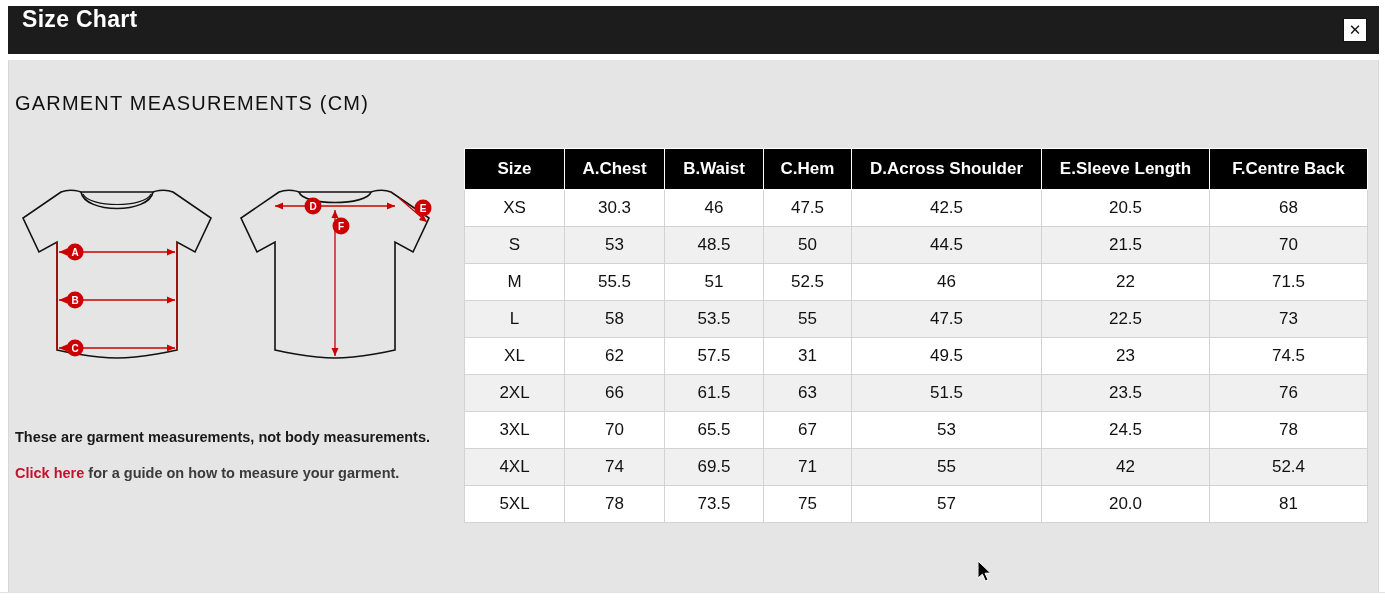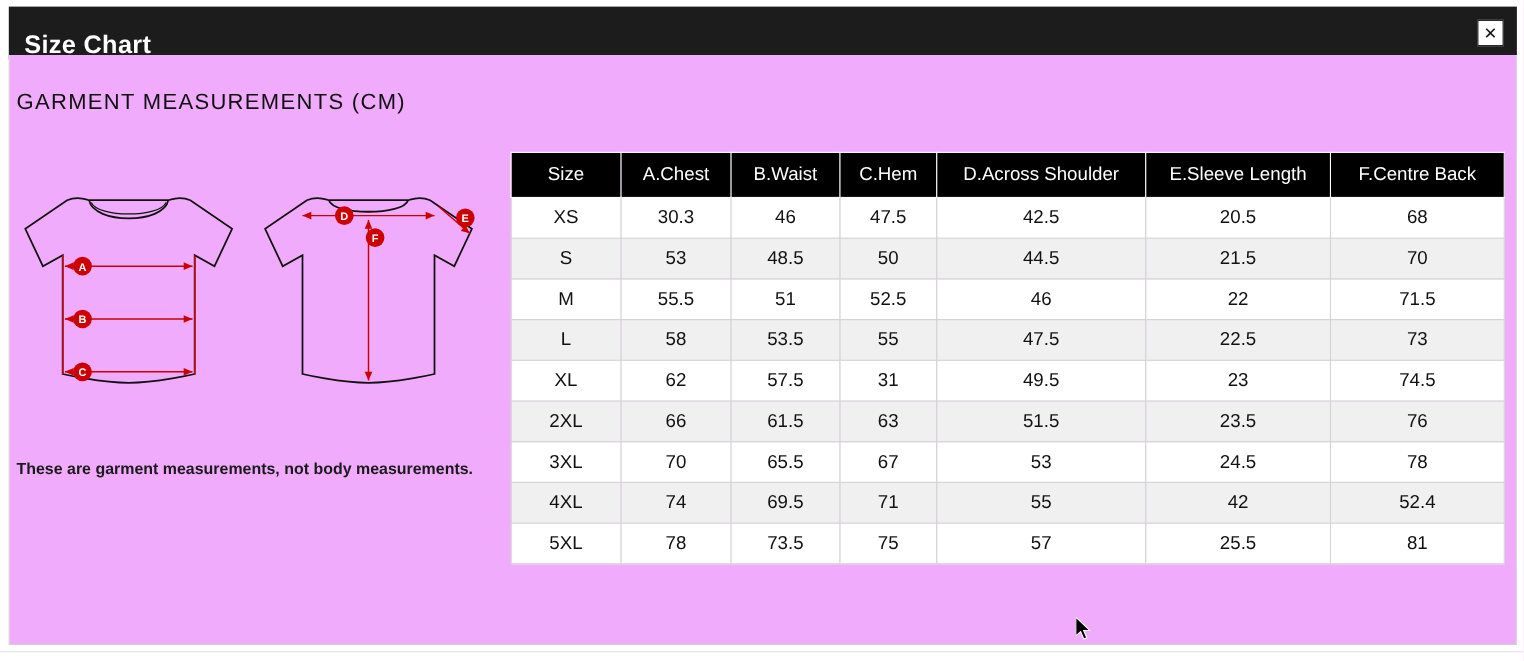--- a/index.html
+++ b/index.html
@@ -17,21 +17,21 @@
     background: #ffffff;
   }
 
   
   .modal-header {
     position: absolute;
     left: 8px; top: 6px;
     width: 1371px; height: 48px;
     background: #1c1c1c;
     display: flex;
-    align-items: flex-end;
+    align-items: flex-start;
     padding: 0 14px;
   }
   .modal-title {
     color: #ffffff;
     font-size: 23px;
     font-weight: bold;
     letter-spacing: 0.3px;
   }
   .close-btn {
     position: absolute;
@@ -46,23 +46,23 @@
     justify-content: center;
     font-size: 15px;
     line-height: 1;
     cursor: pointer;
     font-family: "DejaVu Sans", sans-serif;
   }
 
   
   .modal-body {
     position: absolute;
-    left: 8px; top: 50px;
+    left: 8px; top: 60px;
     width: 1371px; height: 536px;
-    background: #f0abfc;
+    background: #e5e5e5;
     border-left: 1px solid #d8d8d8;
     border-right: 1px solid #d8d8d8;
     border-bottom: 1px solid #c9c9c9;
   }
   .section-title {
     position: absolute;
     left: 6px; top: 32px;
     font-size: 20px;
     letter-spacing: 1.2px;
     color: #111111;
@@ -103,21 +103,21 @@
   }
   table.size-table {
     border-collapse: collapse;
     width: 903px;
     table-layout: fixed;
   }
   table.size-table th {
     background: #000000;
     color: #ffffff;
     font-size: 17px;
-    font-weight: normal;
+    font-weight: bold;
     padding: 10px 4px;
     border: 1px solid #ffffff;
     text-align: center;
     line-height: 1.18;
   }
   table.size-table td {
     font-size: 17px;
     color: #111111;
     text-align: center;
     padding: 8px 4px;
@@ -231,20 +231,21 @@
             <circle cx="410" cy="38" r="8.5" fill="#cc0000"></circle>
             <text x="410" y="42" font-size="10" font-family="Liberation Sans, sans-serif" fill="#ffffff" text-anchor="middle" font-weight="bold">E</text>
             <circle cx="328" cy="56" r="8.5" fill="#cc0000"></circle>
             <text x="328" y="60" font-size="10" font-family="Liberation Sans, sans-serif" fill="#ffffff" text-anchor="middle" font-weight="bold">F</text>
           </g>
         </svg>
       </div>
 
       <div class="notes">
         <p>These are garment measurements, not body measurements.</p>
+        <p><a class="note-link" href="#">Click here</a><span class="note-muted"> for a guide on how to measure your garment.</span></p>
       </div>
     </div>
 
     <div class="table-wrap">
       <table class="size-table">
         <colgroup>
           <col class="c0">
             <col class="c1">
             <col class="c2">
             <col class="c3">
@@ -335,21 +336,21 @@
             <td>55</td>
             <td>42</td>
             <td>52.4</td>
           </tr>
           <tr>
             <td>5XL</td>
             <td>78</td>
             <td>73.5</td>
             <td>75</td>
             <td>57</td>
-            <td>25.5</td>
+            <td>20.0</td>
             <td>81</td>
           </tr>
         </tbody>
       </table>
     </div>
 
   </div>
 
   <div class="cursor">
     <svg width="16" height="22" viewBox="0 0 16 22">

